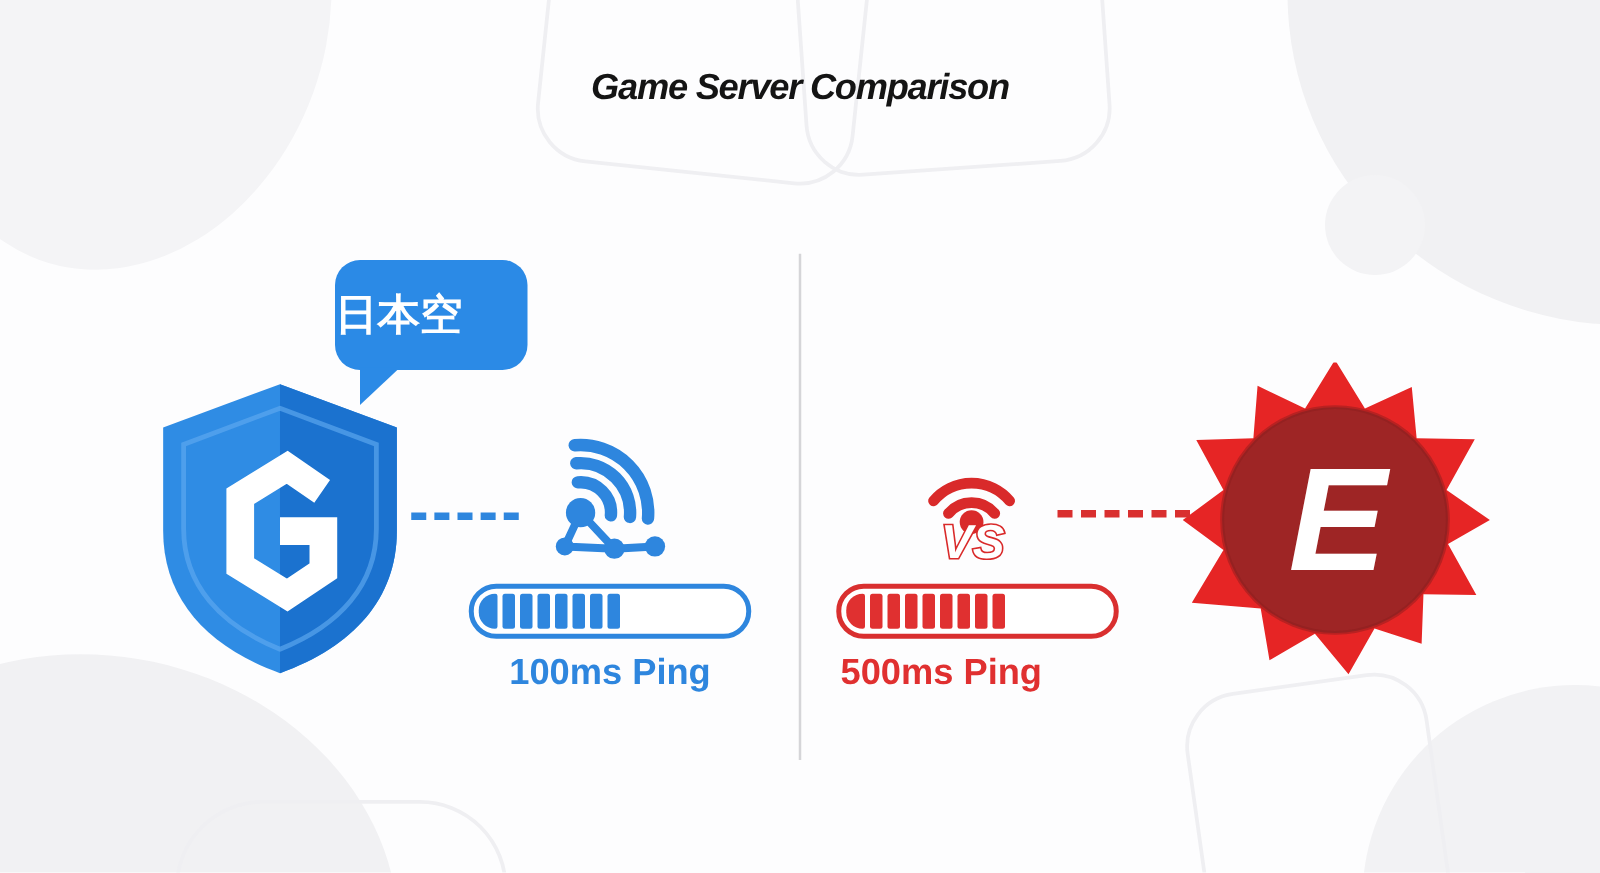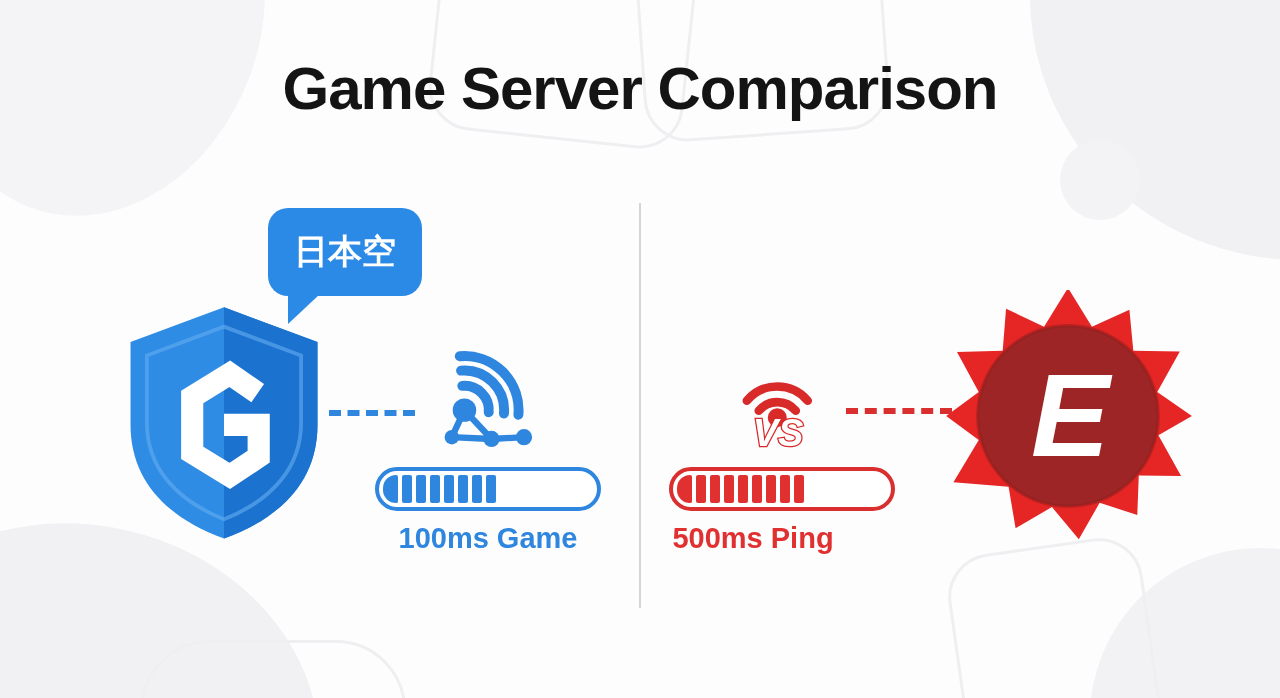--- a/index.html
+++ b/index.html
@@ -19,27 +19,27 @@
   .circ.c1{left:436px;top:-96px;width:250px;height:230px;transform:rotate(6deg);}
   .circ.c2{left:640px;top:-50px;width:240px;height:180px;transform:rotate(-4deg);}
   .circ.c3{left:958px;top:545px;width:190px;height:230px;transform:rotate(-8deg);}
   .circ.c4{left:140px;top:640px;width:260px;height:150px;border-radius:70px;}
 
   .layer{position:absolute;inset:0;z-index:2;}
 
   
   .title{
     position:absolute;left:0;top:54px;width:100%;text-align:center;
-    font-size:60px;font-weight:800;color:#141414;letter-spacing:-1px;
+    font-size:29px;font-weight:800;color:#141414;letter-spacing:-1px;font-style:italic;
   }
   .divider{position:absolute;left:639px;top:203px;width:2px;height:405px;background:#d5d5d8;}
 
   
   .bubble{
-    position:absolute;display:flex;align-items:center;justify-content:center;
+    position:absolute;display:flex;align-items:center;
     color:#fff;font-weight:700;z-index:3;
   }
   .bubble.jp{left:268px;top:208px;width:154px;height:88px;background:#2b8ae6;border-radius:20px;font-size:34px;}
   .bubble.jp::after{
     content:"";position:absolute;left:20px;bottom:-28px;width:0;height:0;
     border-top:30px solid #2b8ae6;border-right:32px solid transparent;
   }
   .bubble.en{left:856px;top:206px;width:148px;height:90px;background:#e33030;border-radius:18px;font-size:31px;}
   .bubble.en::after{
     content:"";position:absolute;right:18px;bottom:-28px;width:0;height:0;
@@ -130,21 +130,21 @@
           <span class="seg"></span>
           <span class="seg"></span>
           <span class="seg"></span>
           <span class="seg"></span>
           <span class="seg"></span>
           <span class="seg"></span>
           <span class="seg"></span>
           <span class="seg"></span>
         </div>
     </div>
-    <div class="ping blue">100ms Game</div>
+    <div class="ping blue">100ms Ping</div>
 
 
     <svg class="vsicon-svg" viewBox="0 0 118 108">
       <g stroke="#d92a2a" fill="none" stroke-linecap="round" stroke-width="10">
         <path d="M35.6 56 A28 28 0 0 1 78.4 56"></path>
         <path d="M21.8 44.4 A46 46 0 0 1 92.2 44.4"></path>
       </g>
       <circle cx="57" cy="64" r="11" fill="#d92a2a"></circle>
       <text x="58" y="97" text-anchor="middle" font-family="Liberation Sans, sans-serif" font-style="italic" font-weight="800" font-size="44" fill="#ffffff" stroke="#d92a2a" stroke-width="3" paint-order="stroke">VS</text>
     </svg>

